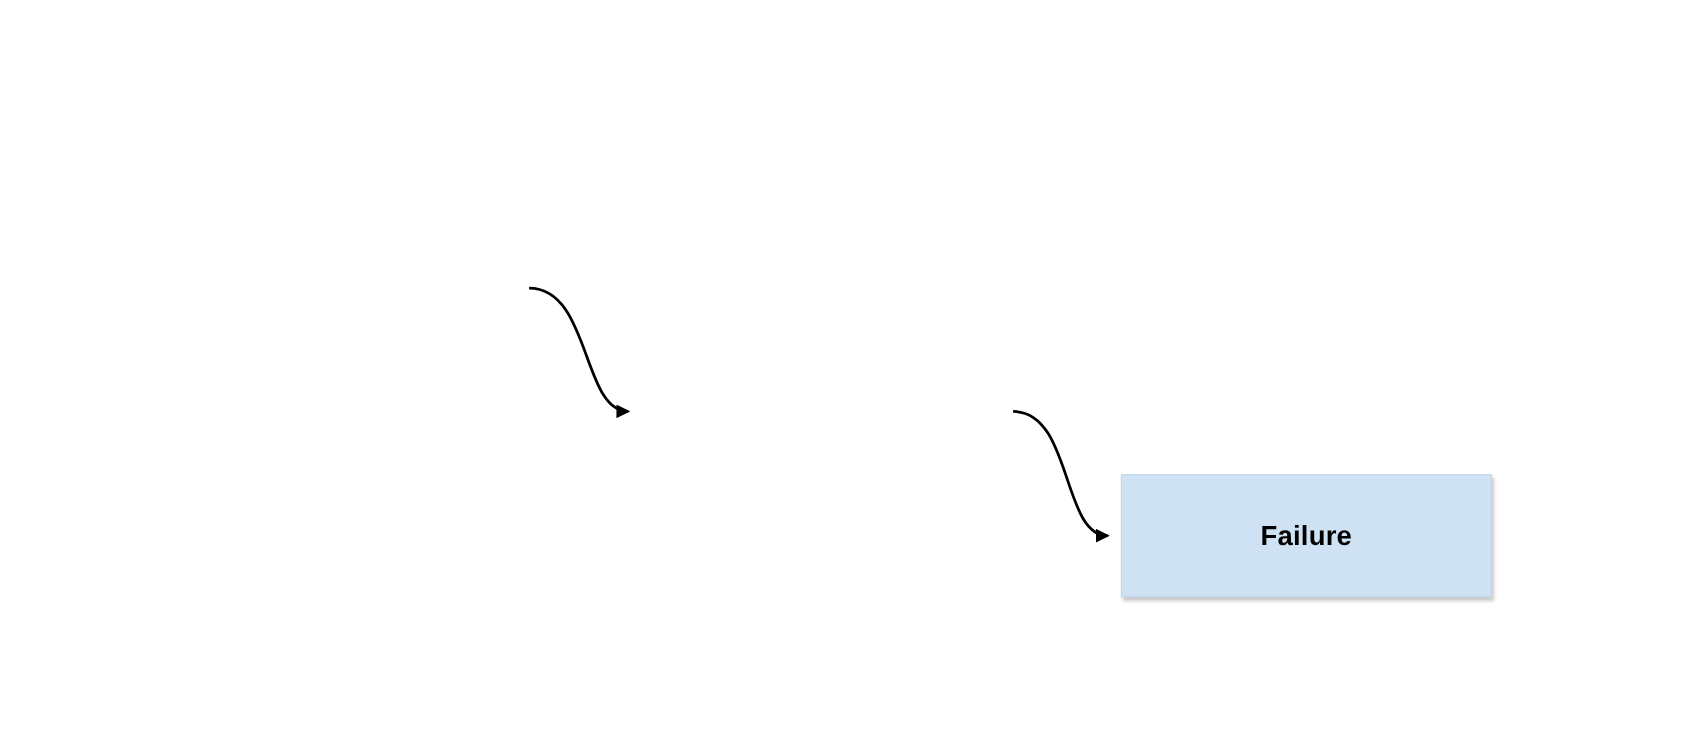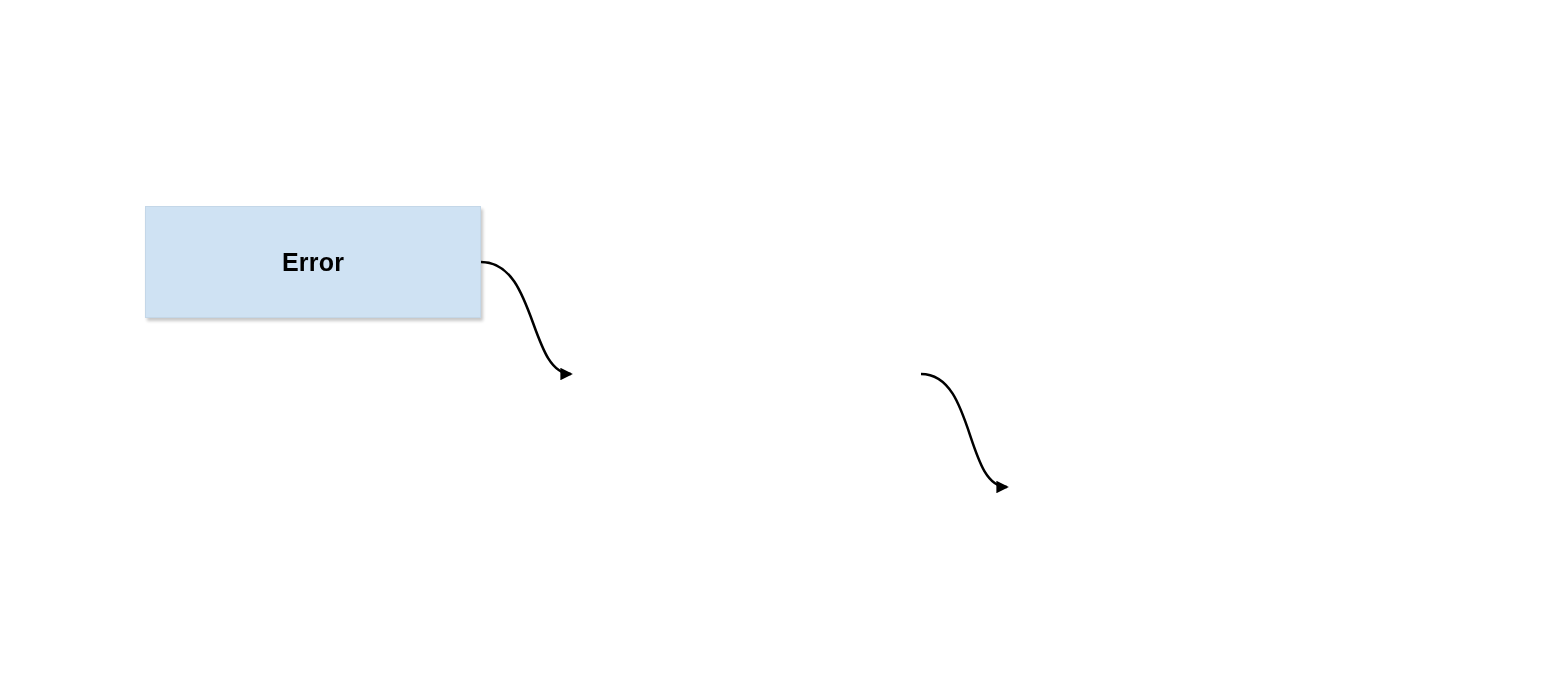--- a/index.html
+++ b/index.html
@@ -59,19 +59,19 @@
   <svg class="edges-layer" viewBox="0 0 1542 675" xmlns="http://www.w3.org/2000/svg">
     <defs>
       <marker id="arrowhead" viewBox="0 0 10 10" refX="8.5" refY="5" markerWidth="5" markerHeight="5" orient="auto-start-reverse">
         <path d="M 0 0 L 10 5 L 0 10 z" fill="#000000"></path>
       </marker>
     </defs>
     <path class="edge-path" d="M 481 262 C 537 262 529 374 571 374" marker-end="url(#arrowhead)"></path>
     <path class="edge-path" d="M 921 374 C 975 374 965 487 1007 487" marker-end="url(#arrowhead)"></path>
   </svg>
 
-  <div class="node node-error">
-    <span class="node-label">Error</span>
-  </div>
 
 
+  <div class="node node-failure">
+    <span class="node-label">Failure</span>
+  </div>
 
 </div>
 
 </body></html>

